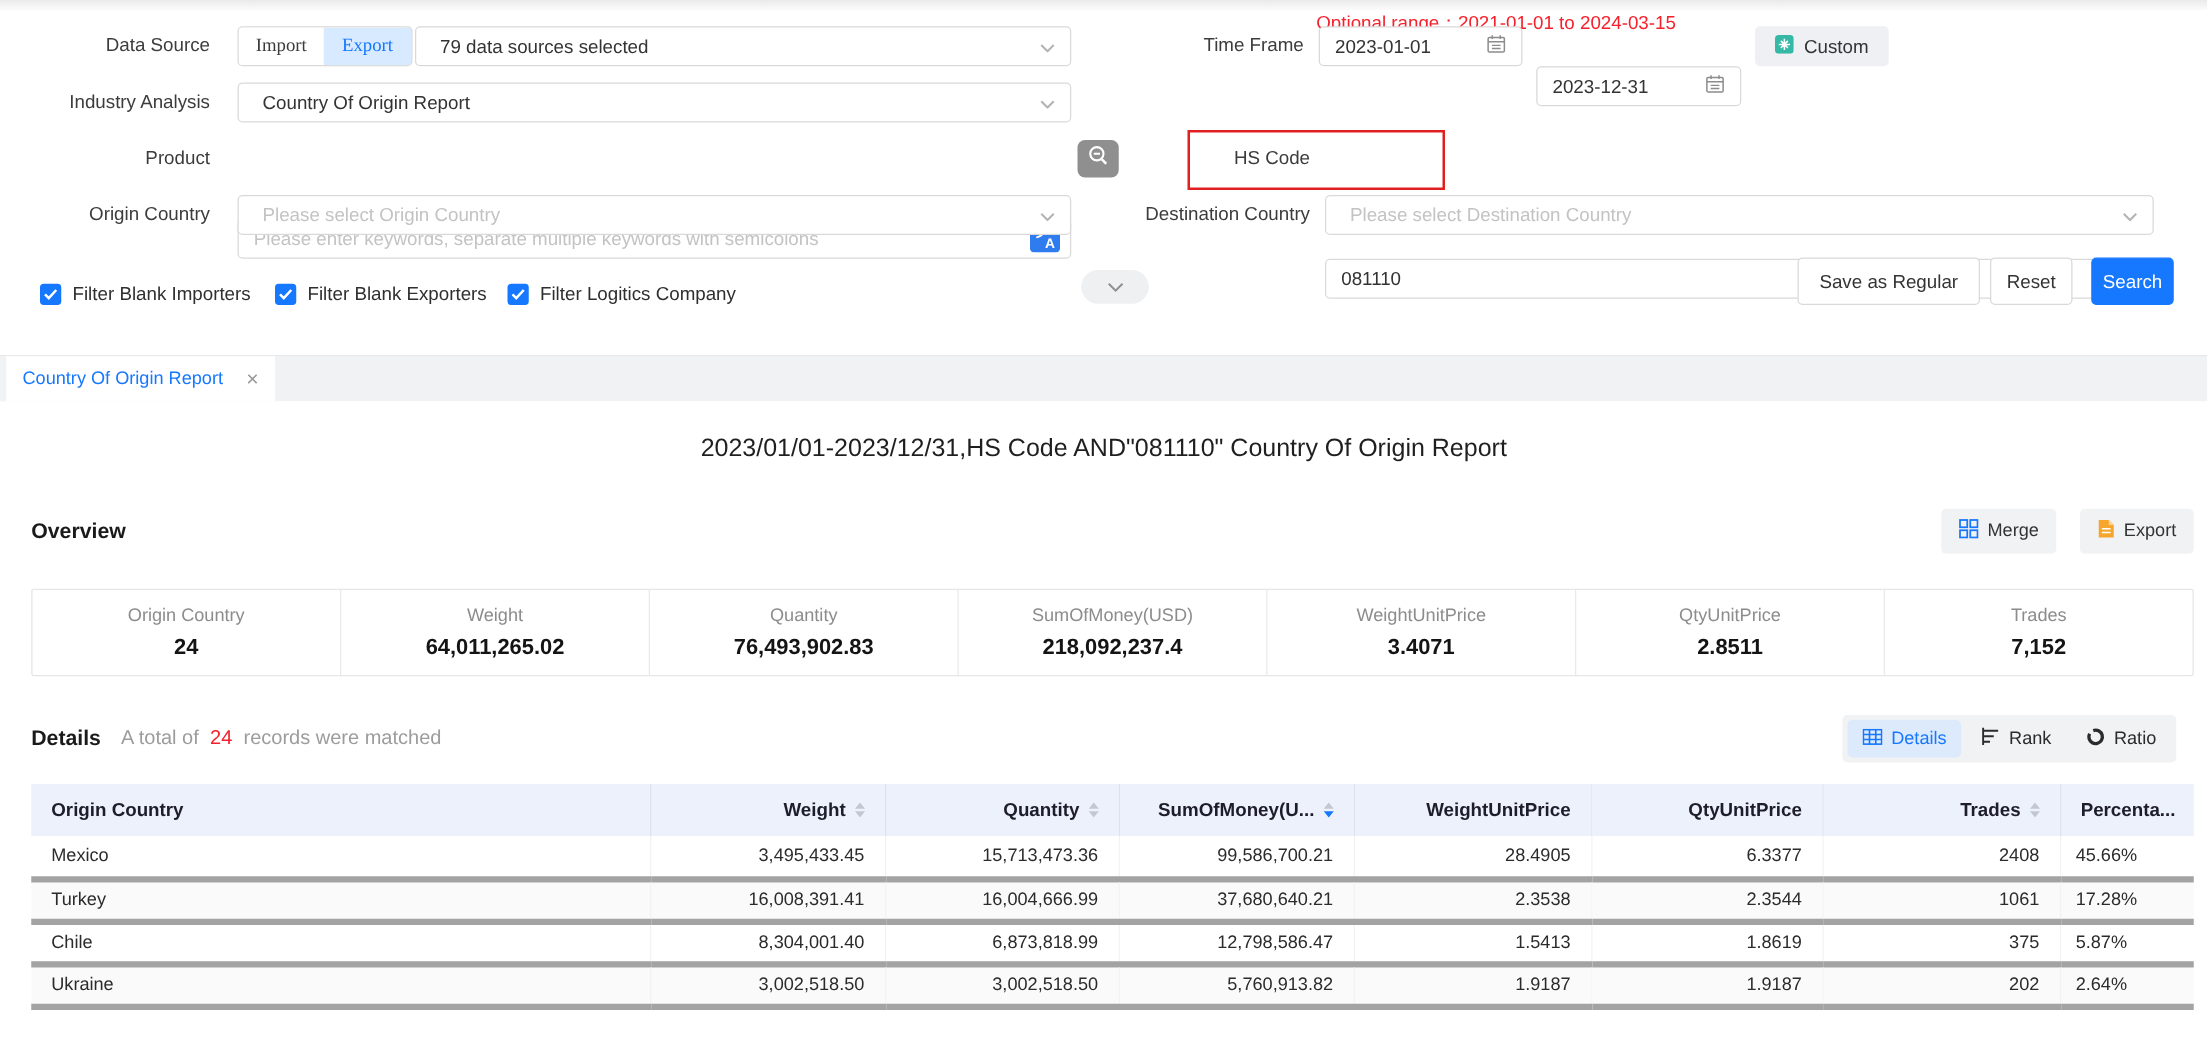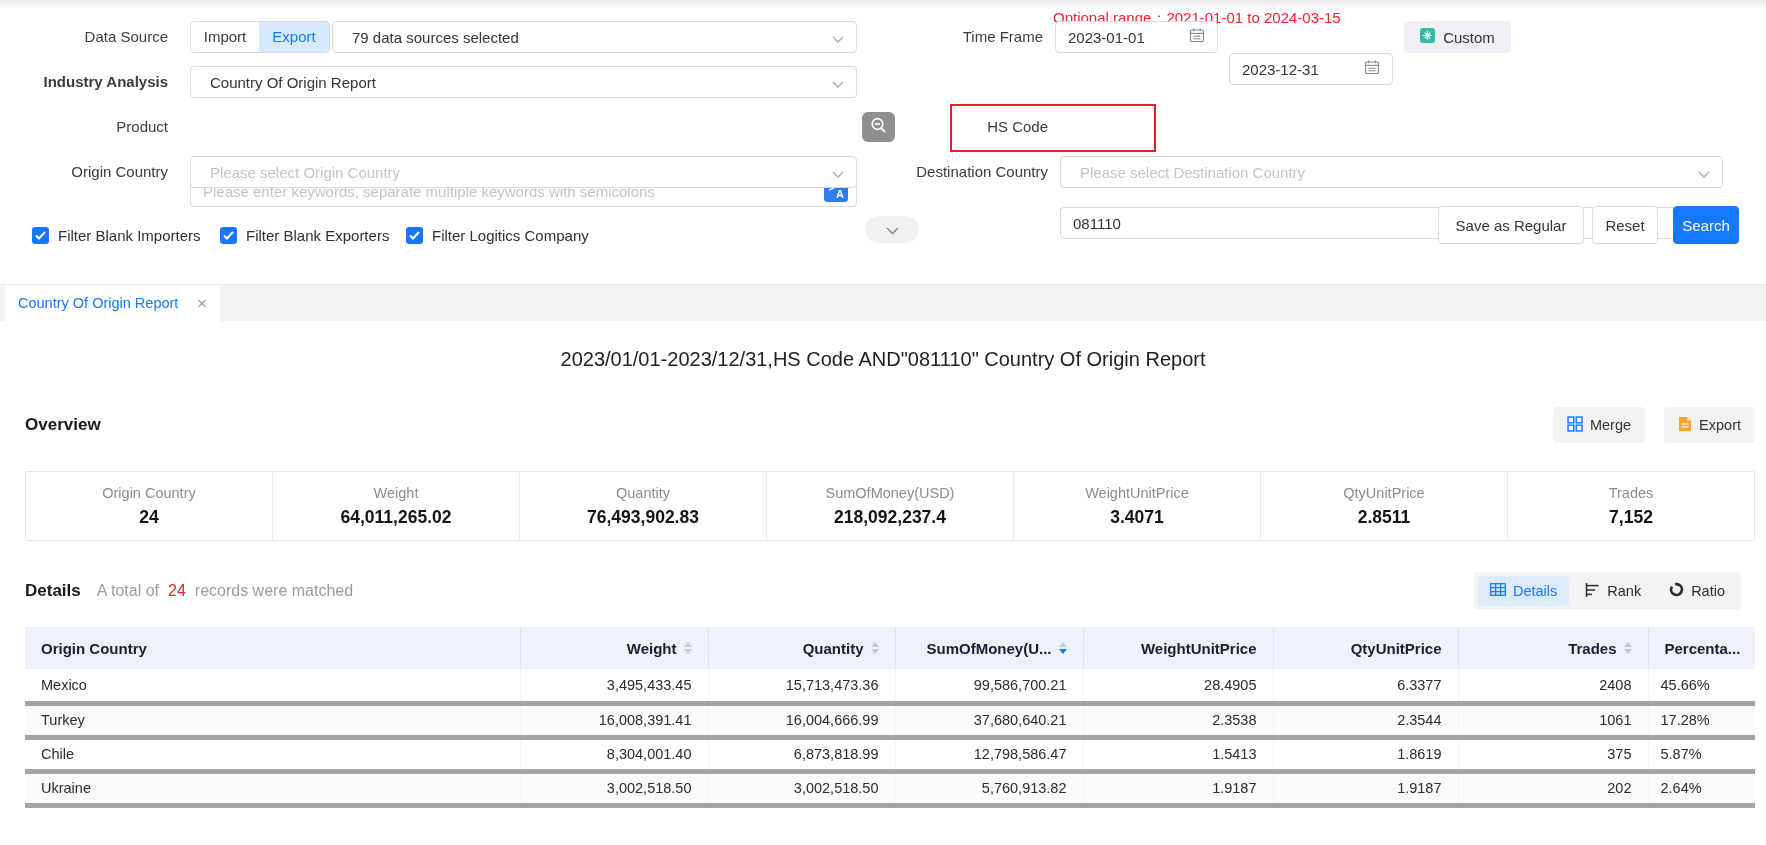--- a/index.html
+++ b/index.html
@@ -10,21 +10,21 @@
   }
   .top-strip { height:8px; background:linear-gradient(#eaeaea,#fbfbfb); }
 
   
   .filter-panel { position:relative; height:276px; background:#fff; }
   .abs { position:absolute; }
   .flabel { width:168px; text-align:right; font-size:15px; color:#3c3c3c; line-height:32px; white-space:nowrap; }
   .optional-range { font-size:15px; color:#f5222d; white-space:nowrap; }
 
   .segmented { display:flex; height:32px; border:1px solid #d9d9d9; border-radius:4px; overflow:hidden; background:#fff; }
-  .segment { width:68px; text-align:center; line-height:30px; font-size:15px; color:#3c3c3c; cursor:pointer; background:#fff; }
+  .segment { width:68px; text-align:center; line-height:30px; font-size:15px; color:#3c3c3c; cursor:pointer; background:#fff;font-family:Liberation Serif, serif; }
   .segment.active { background:#d7eaff; color:#1677ff; }
 
   .select-box, .input-box {
     height:32px; border:1px solid #d9d9d9; border-radius:4px; background:#fff;
     display:flex; align-items:center; padding:0 12px; font-size:15px; color:#333;
   }
   .select-box { justify-content:space-between; cursor:pointer;padding-left:19px; }
   .placeholder { color:#c3c3c3; }
   input.raw {
     width:100%; height:100%; border:none; outline:none; font-size:15px; color:#333;
@@ -153,21 +153,21 @@
           </svg></span>
     </div>
     <div class="abs gray-btn" style="left:1404px; top:13px; width:107px;">
       <span><svg width="15" height="15" viewBox="0 0 15 15">
             <rect width="15" height="15" rx="3" fill="#35b9a6"></rect>
             <path d="M7.5 3 v9 M3 7.5 h9 M4.7 4.7 l5.6 5.6 M10.3 4.7 l-5.6 5.6" stroke="#fff" stroke-width="1.2"></path>
           </svg></span>
       <span>Custom</span>
     </div>
 
-    <div class="abs flabel" style="left:0; top:58px;font-weight:bold;">Industry Analysis</div>
+    <div class="abs flabel" style="left:0; top:58px;">Industry Analysis</div>
     <div class="abs select-box" style="left:190px; top:58px; width:667px;">
       <span>Country Of Origin Report</span>
       <span><svg width="12" height="7" viewBox="0 0 12 7">
             <polyline points="1,1 6,6 11,1" fill="none" stroke="#b3b3b3" stroke-width="1.6"></polyline>
           </svg></span>
     </div>
 
     <div class="abs flabel" style="left:0; top:103px;">Product</div>
     <div class="abs input-wrap" style="left:190px; top:103px; width:667px; padding-right:42px;">
       <input class="raw" placeholder="Please enter keywords, separate multiple keywords with semicolons" style="">

